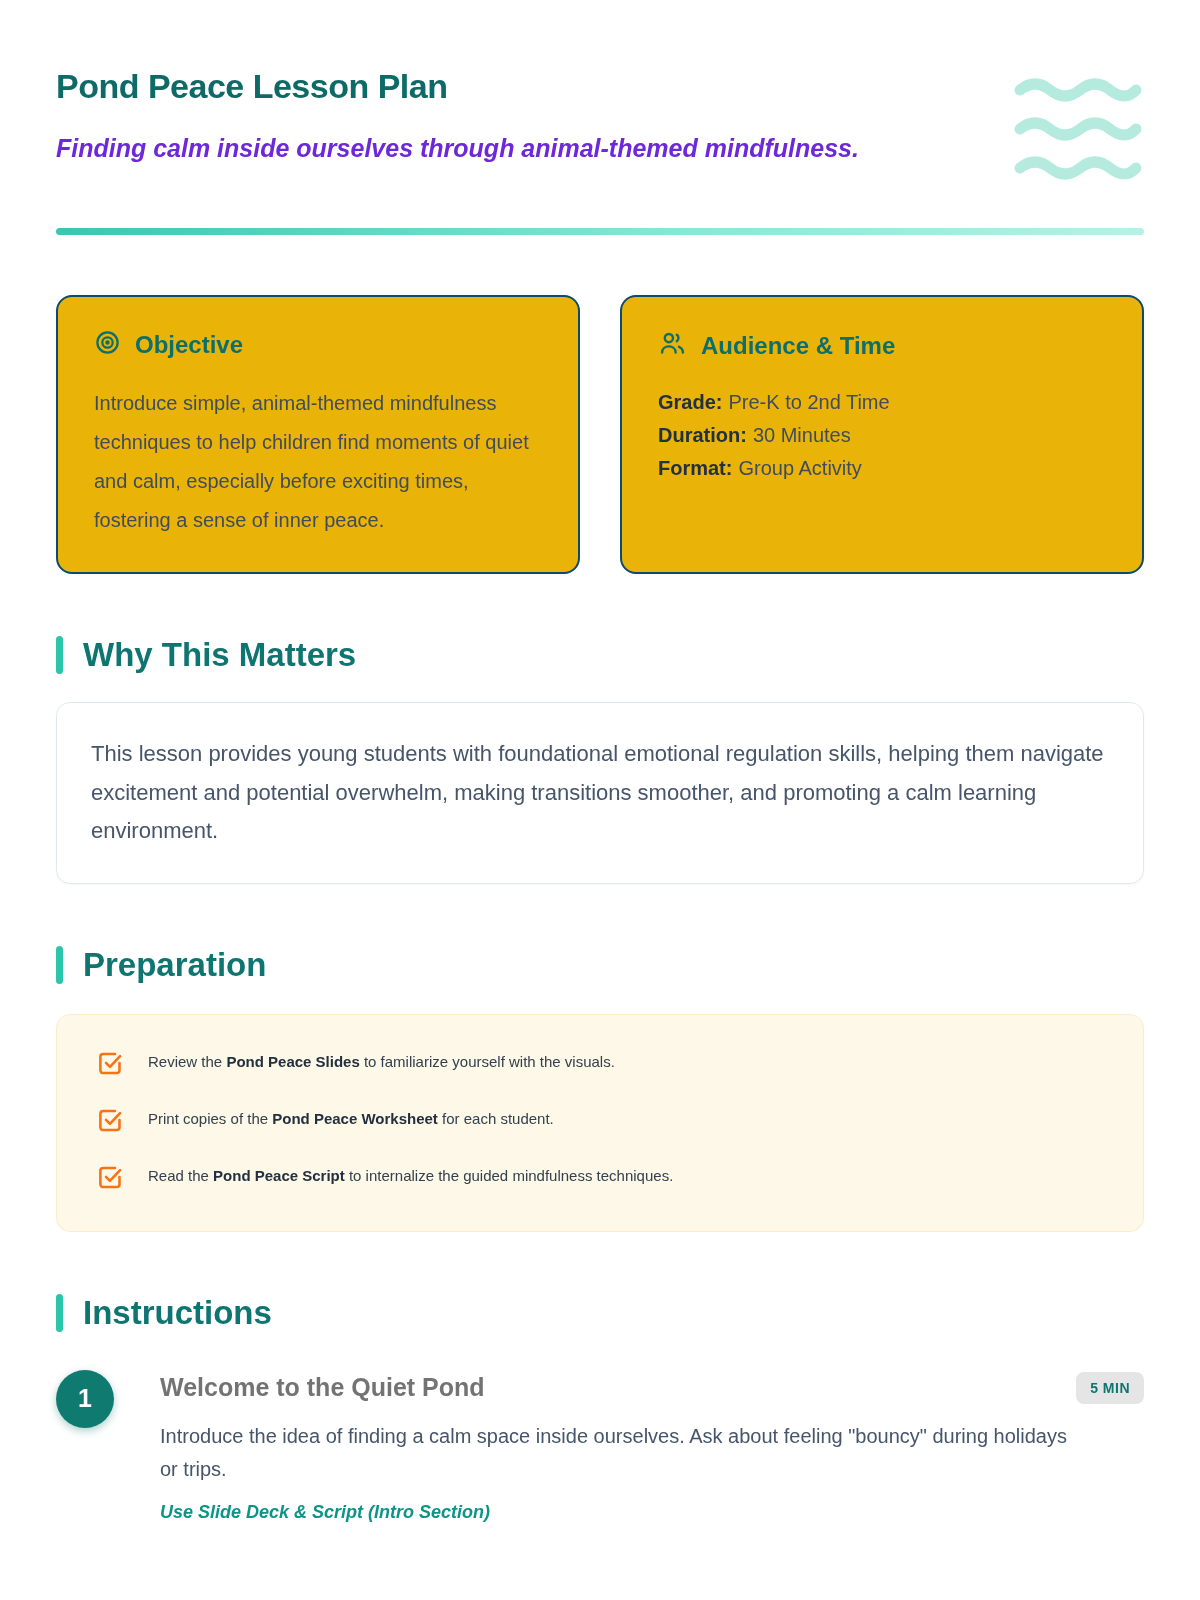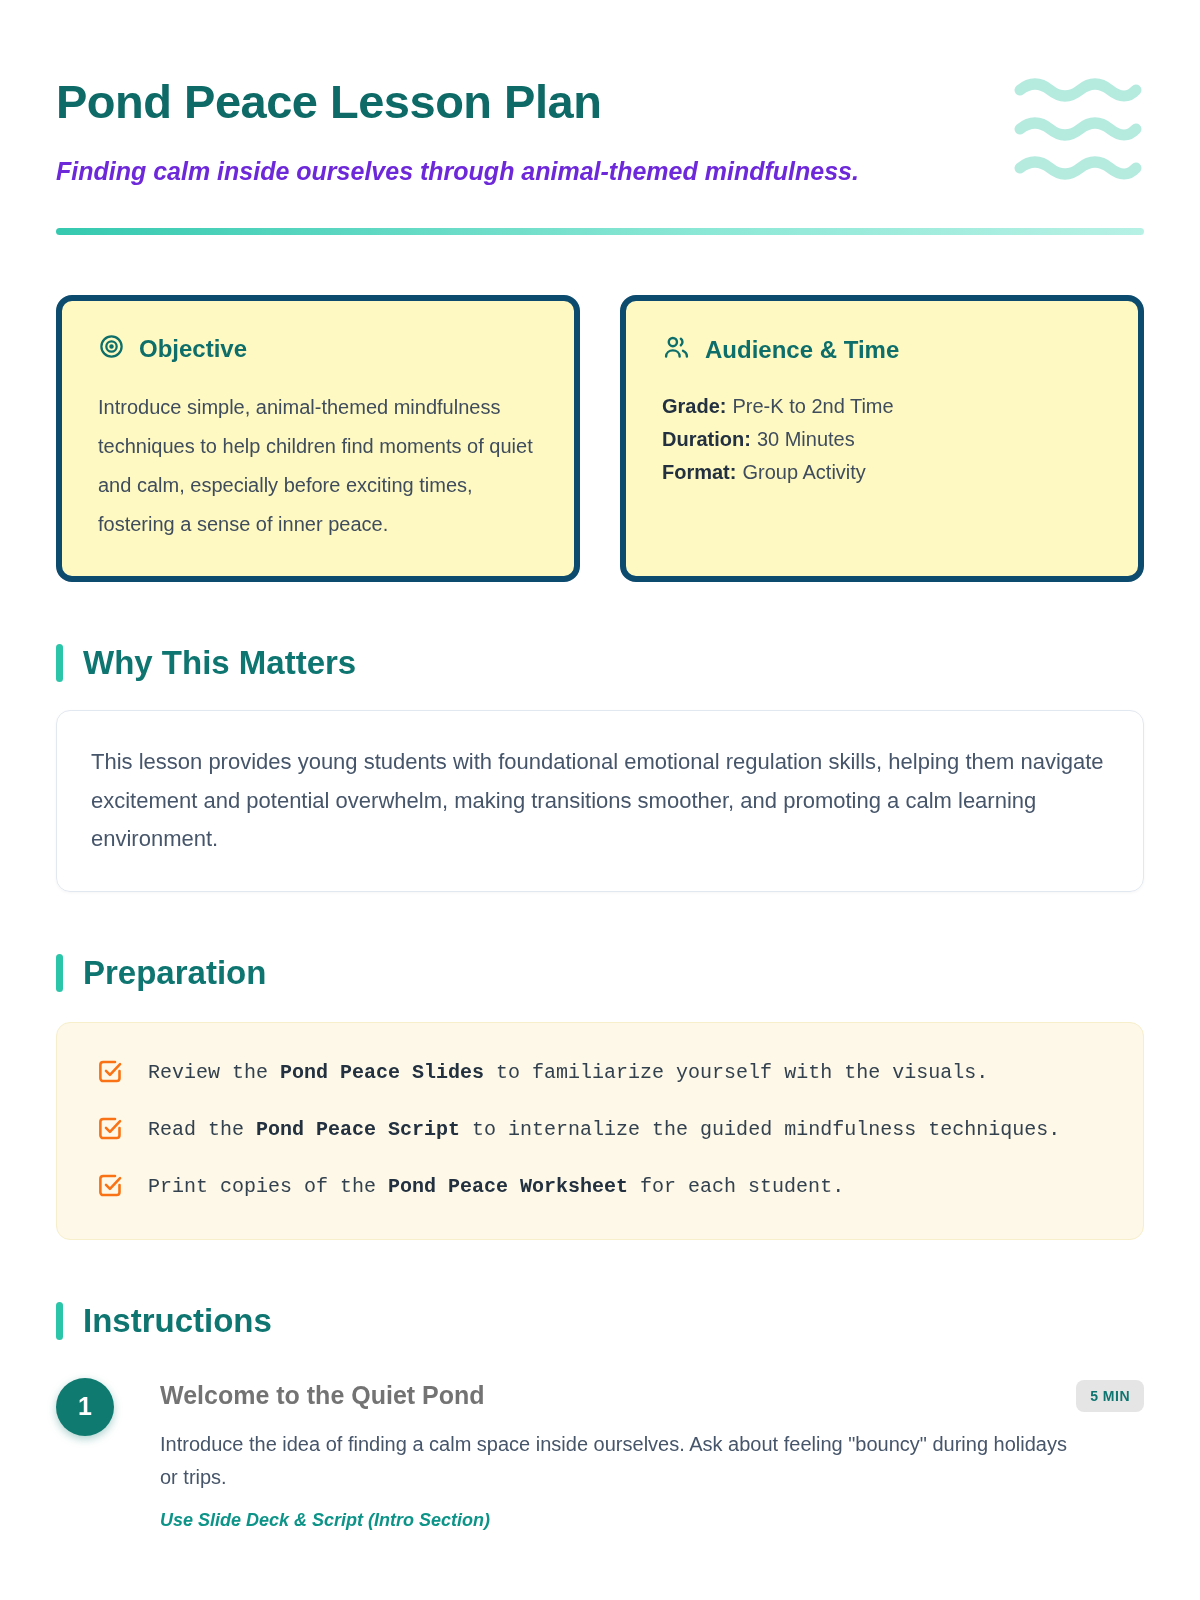--- a/index.html
+++ b/index.html
@@ -9,25 +9,25 @@
     background: #ffffff;
     font-family: "Liberation Sans", sans-serif;
     color: #334155;
     overflow: hidden;
   }
   .page { padding: 52px 56px 0 56px; }
 
   
   .header-row { display: flex; justify-content: space-between; align-items: flex-start; }
   .title {
-    font-size: 47px;
+    font-size: 34px;
     font-weight: 800;
     color: #0d6a66;
     letter-spacing: -0.5px;
-    margin-top: 22px;
+    margin-top: 15px;
   }
   .subtitle {
     margin-top: 28px;
     font-size: 25px;
     font-style: italic;
     font-weight: 600;
     color: #6d28d9;
   }
   .waves { margin-top: 22px; flex-shrink: 0; }
   .divider {
@@ -38,22 +38,22 @@
   }
 
   
   .cards {
     margin-top: 60px;
     display: grid;
     grid-template-columns: 1fr 1fr;
     gap: 40px;
   }
   .card {
-    background: #fef9c3;
-    border: 6px solid #0c4a6e;
+    background: #eab308;
+    border: 2px solid #0c4a6e;
     border-radius: 16px;
     padding: 32px 36px;
   }
   .card-head {
     display: flex;
     align-items: center;
     gap: 14px;
     margin-bottom: 24px;
   }
   .card-head h2 {
@@ -107,21 +107,21 @@
     border: 1px solid #f7eecb;
     border-radius: 14px;
     padding: 36px 40px;
     list-style: none;
     display: flex;
     flex-direction: column;
     gap: 27px;
   }
   .check-item { display: flex; align-items: flex-start; gap: 24px; }
   .check-icon { flex-shrink: 0; margin-top: -1px; }
-  .check-text { font-size: 20px; color: #33414f; line-height: 1.4; font-family: Liberation Mono, monospace; }
+  .check-text { font-size: 15px; color: #33414f; line-height: 1.4; }
   .check-text b { color: #22303f; }
 
   
   .step { margin-top: 38px; display: flex; gap: 46px; }
   .step-num {
     flex-shrink: 0;
     width: 58px; height: 58px;
     border-radius: 50%;
     background: #0f7a70;
     color: #ffffff;
@@ -231,30 +231,30 @@
       </span>
       <p class="check-text"><span>Review the </span><b>Pond Peace Slides</b><span> to familiarize yourself with the visuals.</span></p>
     </li>
     <li class="check-item">
       <span class="check-icon">
         <svg viewBox="0 0 24 24" width="27" height="27" fill="none" stroke="#f97316" stroke-width="2.3" stroke-linecap="round" stroke-linejoin="round">
           <path d="M20 11.5V18a2.5 2.5 0 0 1-2.5 2.5h-12A2.5 2.5 0 0 1 3 18V6a2.5 2.5 0 0 1 2.5-2.5H16"></path>
           <path d="M8 11.5l3.5 3.5L20.5 5.5"></path>
         </svg>
       </span>
-      <p class="check-text"><span>Read the </span><b>Pond Peace Script</b><span> to internalize the guided mindfulness techniques.</span></p>
+      <p class="check-text"><span>Print copies of the </span><b>Pond Peace Worksheet</b><span> for each student.</span></p>
     </li>
     <li class="check-item">
       <span class="check-icon">
         <svg viewBox="0 0 24 24" width="27" height="27" fill="none" stroke="#f97316" stroke-width="2.3" stroke-linecap="round" stroke-linejoin="round">
           <path d="M20 11.5V18a2.5 2.5 0 0 1-2.5 2.5h-12A2.5 2.5 0 0 1 3 18V6a2.5 2.5 0 0 1 2.5-2.5H16"></path>
           <path d="M8 11.5l3.5 3.5L20.5 5.5"></path>
         </svg>
       </span>
-      <p class="check-text"><span>Print copies of the </span><b>Pond Peace Worksheet</b><span> for each student.</span></p>
+      <p class="check-text"><span>Read the </span><b>Pond Peace Script</b><span> to internalize the guided mindfulness techniques.</span></p>
     </li>
   </ul>
 
   <div class="section-heading">
     <span class="bar"></span>
     <h2>Instructions</h2>
   </div>
 
   <div class="step">
     <div class="step-num">1</div>

